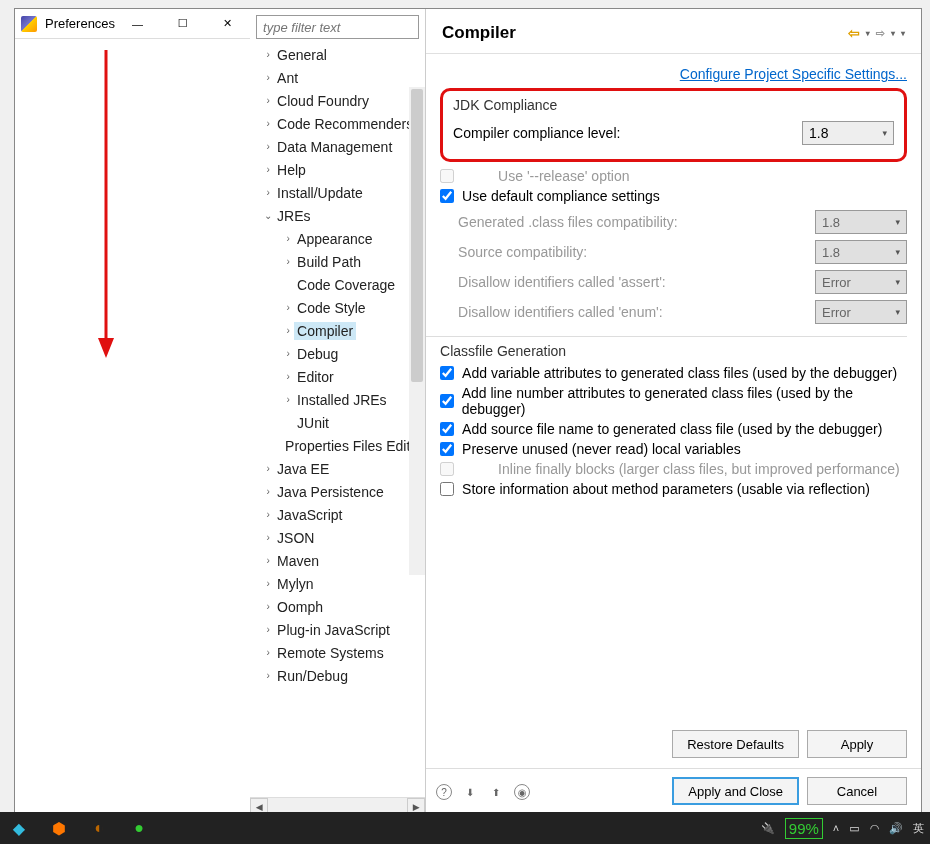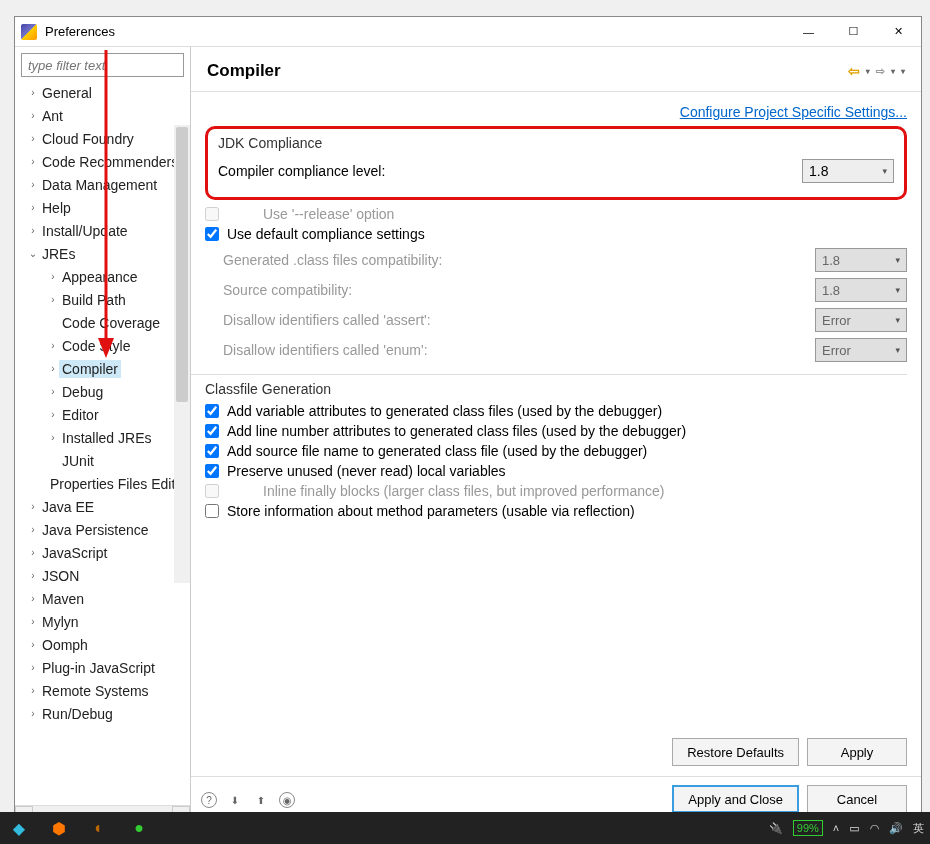--- a/index.html
+++ b/index.html
@@ -7,27 +7,27 @@
   font-family: "Segoe UI", Tahoma, sans-serif;
   font-size: 13px;
   background: #f0f0f0;
   width: 930px;
   height: 844px;
   overflow: hidden;
 }
 .window {
   position: absolute;
   left: 14px;
-  top: 16px;
+  top: 8px;
   width: 908px;
   height: 808px;
   background: #fff;
   border: 1px solid #888;
   display: flex;
-  flex-direction: column;
+  flex-direction: row;
 }
 .title-bar {
   height: 30px;
   display: flex;
   align-items: center;
   padding-left: 6px;
   border-bottom: 1px solid #ddd;
 }
 .title-bar .app-icon {
   width: 16px; height: 16px;
@@ -262,21 +262,21 @@
   display: flex;
   align-items: center;
   gap: 10px;
   color: #ddd;
   font-size: 11px;
 }
 .battery {
   border: 1px solid #3c3;
   color: #3c3;
   padding: 1px 3px;
-  font-size: 11px;
+  font-size: 15px;
 }
 .vscroll {
   position: absolute;
   right: 0;
   top: 78px;
   bottom: 240px;
   width: 16px;
   background: #f0f0f0;
 }
 .vscroll .thumb {

